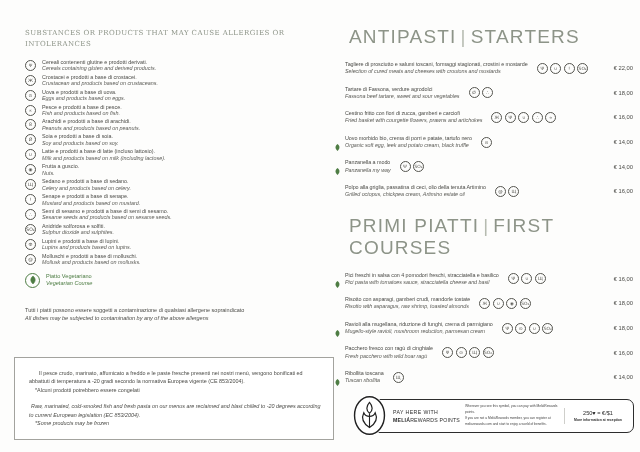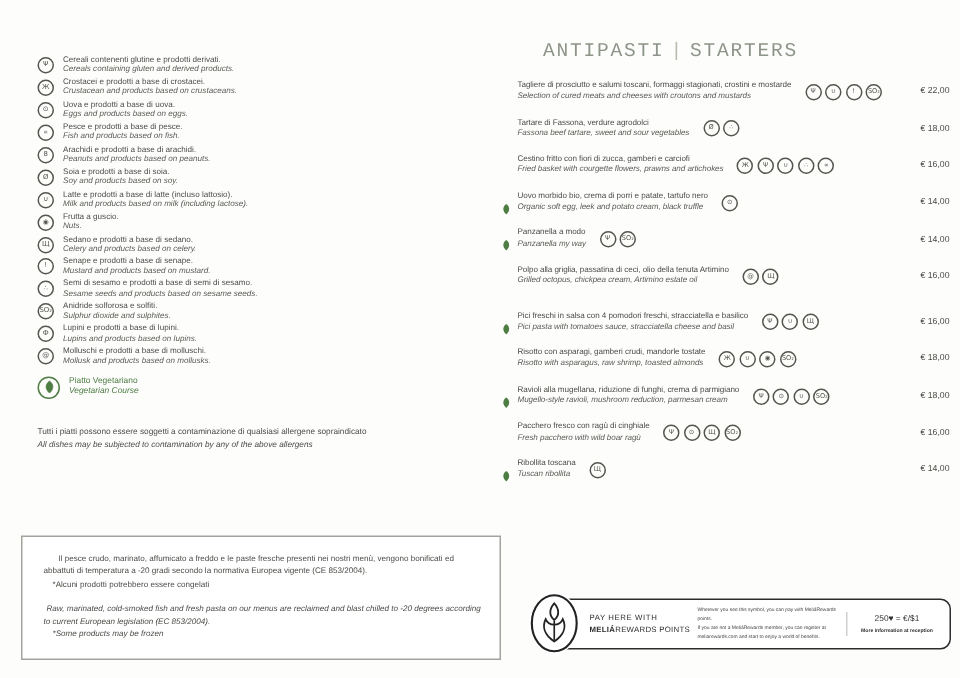--- a/index.html
+++ b/index.html
@@ -36,22 +36,22 @@
     border:1px solid #a3a39e;padding:11px 12px 8px 14px;
     font-size:5.4px;line-height:1.55;color:#4b4b47;background:#fff;
   }
   .fish-box .p1{text-indent:10px;}
   .fish-box .ast{margin-left:6px;}
   .fish-box .en{font-style:italic;margin-top:8px;text-indent:2px;}
   .fish-box .en2{font-style:italic;margin-left:6px;}
   
   .right-col{position:absolute;left:345px;top:26px;width:288px;}
   .section-title{
-    font-family:Liberation Mono, monospace;font-weight:400;
-    font-size:13px;letter-spacing:1.2px;color:#8d9488;margin:0 0 13px 17px;
+    font-family:Liberation Sans, sans-serif;font-weight:400;
+    font-size:19px;letter-spacing:1.2px;color:#8d9488;margin:0 0 13px 4px;
   }
   .section-title .sep{color:#b6bbb0;padding:0 4px;font-weight:200;}
   .section-block{margin-bottom:4px;}
   .section-block + .section-block{margin-top:16px;}
   .mi{position:relative;display:flex;align-items:center;margin-bottom:10px;min-height:14px;padding-right:34px;}
   .mi-text{flex:none;}
   .mi-it{font-size:5.4px;line-height:1.35;white-space:nowrap;letter-spacing:-.05px;}
   .mi-en{font-size:5.4px;line-height:1.35;white-space:nowrap;font-style:italic;color:#5b5b56;letter-spacing:-.05px;}
   .mi-ic{flex:none;display:flex;gap:2.5px;margin-left:9px;}
   .mi-ic .ic{
@@ -77,20 +77,21 @@
   .melia-right{flex:none;width:62px;text-align:center;border-left:.6px solid #cfcfcb;
     padding:2px 4px 2px 2px;}
   .melia-rate{font-size:5.6px;color:#2d2d2d;}
   .melia-more{font-size:3.4px;font-weight:bold;color:#2d2d2d;margin-top:2.5px;}
 </style>
 </head>
 <body>
 
 <div class="left-col">
   <div class="legend-header">
+    <div>SUBSTANCES OR PRODUCTS THAT MAY CAUSE ALLERGIES OR INTOLERANCES</div>
   </div>
 
   <div class="legend-list" id="legend-list">
       <div class="lg-row">
         <span class="lg-icon">Ψ</span>
         <div>
           <div class="lg-it">Cereali contenenti glutine e prodotti derivati.</div>
           <div class="lg-en">Cereals containing gluten and derived products.</div>
         </div>
       </div>
@@ -291,20 +292,23 @@
           <div class="mi-ic">
             <span class="ic">@</span>
             <span class="ic">Щ</span>
           </div>
           <div class="mi-price">€ 16,00</div>
         </div>
       </div>
   </div>
 
   <div class="section-block">
+    <h1 class="section-title">
+      <span>PRIMI PIATTI</span><span class="sep">|</span><span>FIRST COURSES</span>
+    </h1>
     <div>
         <div class="mi">
           <span class="leaf-mark"><svg width="7" height="9" viewBox="0 0 10 12">
               <path d="M5 1 C8.5 3.5 9 7.5 5 11 C1 7.5 1.5 3.5 5 1 Z" fill="#4e7d44"></path>
             </svg></span>
           <div class="mi-text">
             <div class="mi-it">Pici freschi in salsa con 4 pomodori freschi, stracciatella e basilico</div>
             <div class="mi-en">Pici pasta with tomatoes sauce, stracciatella cheese and basil</div>
           </div>
           <div class="mi-ic">

